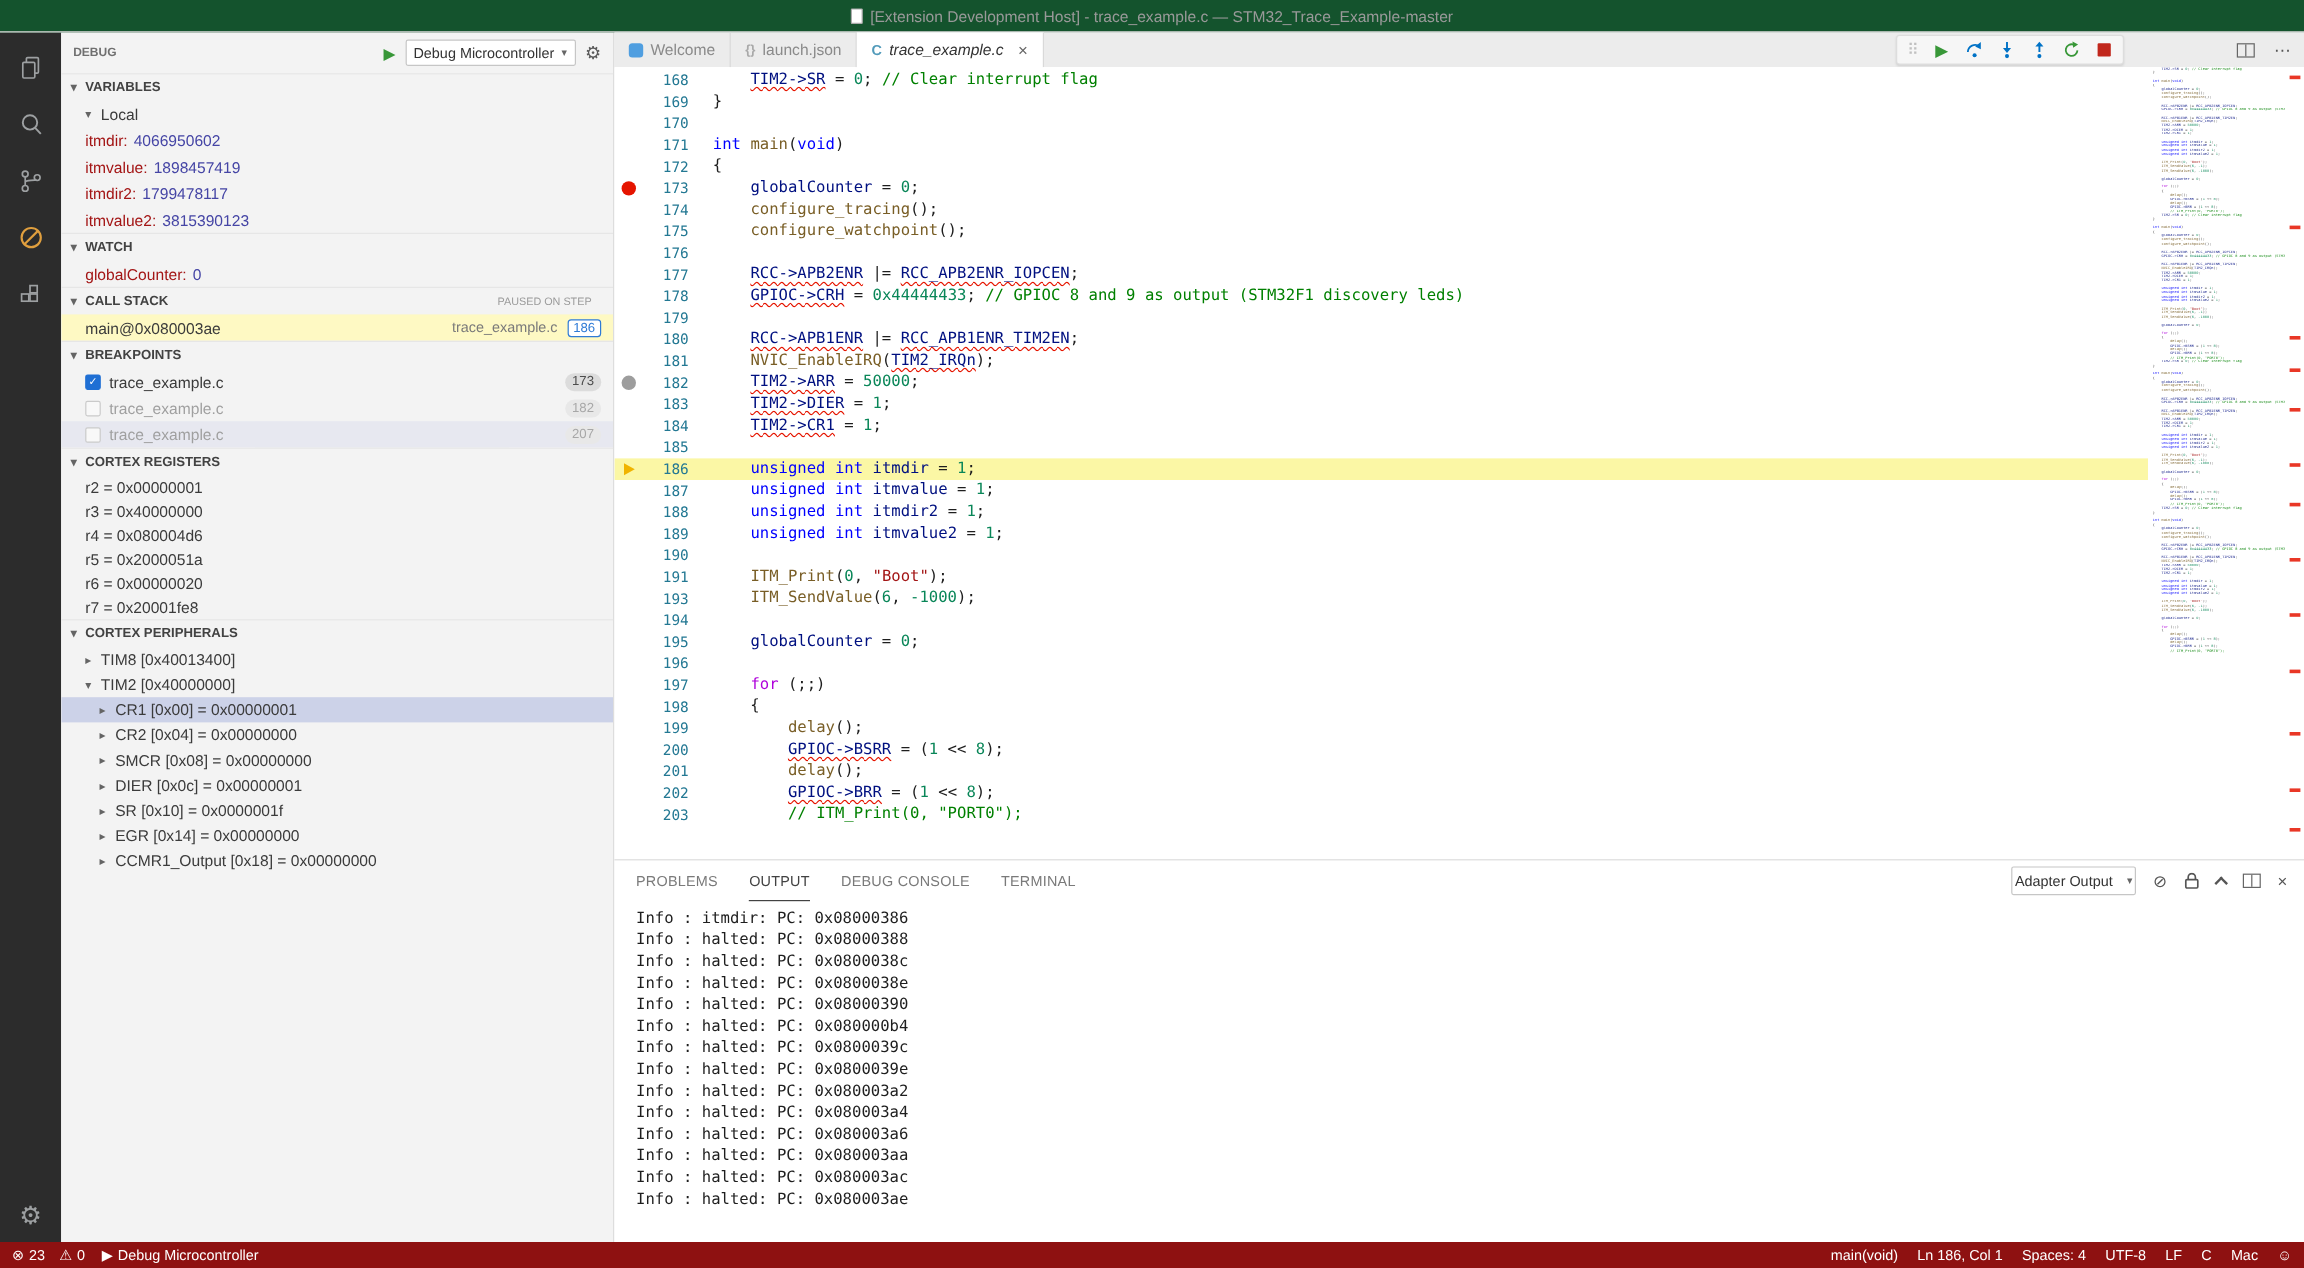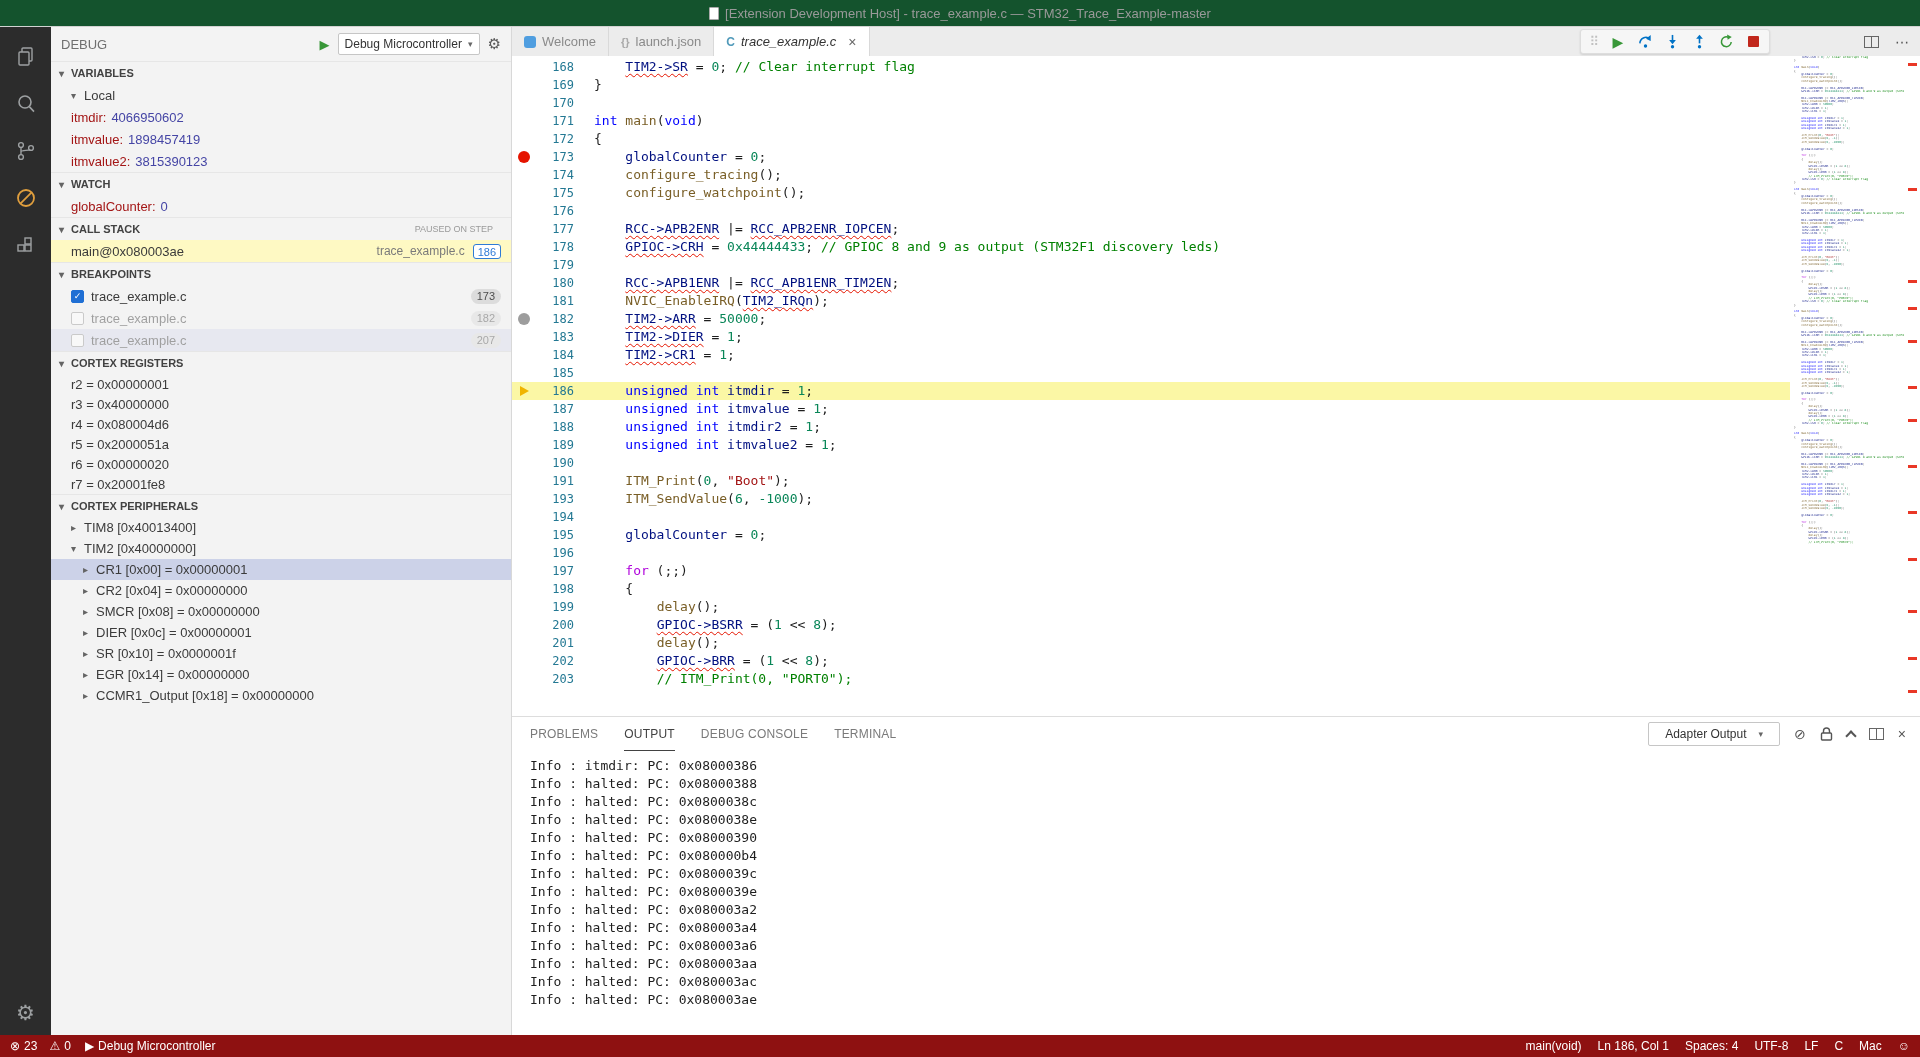--- a/index.html
+++ b/index.html
@@ -18,21 +18,21 @@
   .activitybar{width:51px;background:#2c2c2c;flex:none;display:flex;flex-direction:column;align-items:center;padding-top:6px;}
   .act-item{width:51px;height:47px;display:flex;align-items:center;justify-content:center;cursor:pointer;}
   .act-item svg{width:24px;height:24px;}
   .act-spacer{flex:1;}
   .act-gear{font-size:21px;color:#9da0a2;height:44px;display:flex;align-items:center;}
 
   
   .sidebar{width:461px;background:#f3f3f3;border-right:1px solid #d8d8d8;flex:none;display:flex;flex-direction:column;min-height:0;overflow:hidden;}
   .sec{overflow:hidden;flex:none;border-top:1px solid #e6e6e6;}
   .sec-controls{height:34px;border-top:none;display:flex;align-items:center;padding:0 10px;gap:8px;}
-  .sec-controls .dbg-label{font-size:13px;font-weight:normal;color:#6f6f6f;margin-right:auto;}
+  .sec-controls .dbg-label{font-size:10px;font-weight:bold;color:#6f6f6f;margin-right:auto;}
   .play-green{color:#389738;font-size:13px;cursor:pointer;}
   .debug-select{height:22px;width:142px;border:1px solid #c6c6c6;background:#fff;border-radius:2px;display:flex;align-items:center;justify-content:space-between;padding:0 6px;font-size:12px;color:#333;cursor:pointer;}
   .debug-select .dd{font-size:9px;color:#666;}
   .gear{font-size:15px;color:#5a5a5a;cursor:pointer;}
   .sb-head{height:22px;display:flex;align-items:center;padding:0 8px;font-size:11px;font-weight:bold;color:#424242;}
   .sb-head .tw{width:12px;font-size:10px;color:#646464;}
   .sb-head .right-note{margin-left:auto;font-size:9px;font-weight:normal;color:#9a9a9a;padding-right:10px;}
   .row{height:22px;display:flex;align-items:center;padding-left:20px;font-size:13px;color:#3b3b3b;white-space:nowrap;cursor:pointer;}
   .row .tw{width:13px;font-size:10px;color:#646464;flex:none;}
   .var-row{}
@@ -97,21 +97,21 @@
   .mm-line{height:3.4px;line-height:3.4px;font-size:3px;white-space:pre;overflow:hidden;}
   .ruler{position:absolute;right:0;top:0;bottom:0;width:14px;}
   .ruler .mk{position:absolute;right:3px;width:9px;height:3px;background:#e51400;opacity:.85;}
 
   
   .panel{height:319px;flex:none;border-top:1px solid #ddd;background:#fff;position:relative;}
   .panel-tabs{height:34px;display:flex;align-items:stretch;padding-left:18px;gap:26px;font-size:12px;color:#7a7a7a;}
   .ptab{display:flex;align-items:center;border-bottom:1px solid transparent;cursor:pointer;letter-spacing:.2px;}
   .ptab.active{color:#424242;border-bottom-color:#424242;}
   .panel-controls{position:absolute;right:14px;top:5px;display:flex;align-items:center;gap:14px;color:#555;}
-  .channel{height:24px;border:1px solid #c6c6c6;border-radius:2px;background:#fff;display:flex;align-items:center;gap:12px;padding:0 16px;font-size:12px;color:#333;cursor:pointer;}
+  .channel{height:24px;border:1px solid #c6c6c6;border-radius:2px;background:#fff;display:flex;align-items:center;gap:12px;padding:0 2px;font-size:12px;color:#333;cursor:pointer;}
   .channel .dd{font-size:9px;color:#666;}
   .p-ico{font-size:14px;cursor:pointer;}
   .chev-up{width:8px;height:8px;border-left:2px solid #555;border-top:2px solid #555;transform:rotate(45deg);margin-top:4px;cursor:pointer;}
   .lock-svg{width:13px;height:14px;cursor:pointer;}
   .panel-body{padding:6px 0 0 18px;font-family:"DejaVu Sans Mono",monospace;font-size:13px;color:#1e1e1e;overflow:hidden;height:285px;}
   .out-line{height:18px;line-height:18px;white-space:pre;}
 
   
   .statusbar{height:22px;flex:none;background:#8e1111;color:#fff;display:flex;align-items:center;padding:0 10px;font-size:12px;}
   .sb-item{display:flex;align-items:center;gap:4px;margin-right:14px;cursor:pointer;white-space:nowrap;}
@@ -192,20 +192,24 @@
               <span class="tw">▾</span>
               <span>Local</span>
             </div>
             <div class="row var-row">
               <span class="var-name">itmdir:</span>
               <span class="var-val">4066950602</span>
             </div>
             <div class="row var-row">
               <span class="var-name">itmvalue:</span>
               <span class="var-val">1898457419</span>
+            </div>
+            <div class="row var-row">
+              <span class="var-name">itmdir2:</span>
+              <span class="var-val">1799478117</span>
             </div>
             <div class="row var-row">
               <span class="var-name">itmvalue2:</span>
               <span class="var-val">3815390123</span>
             </div>
           </div>
       </div>
 
       <div class="sec sec-watch">
         <div class="sb-head">

